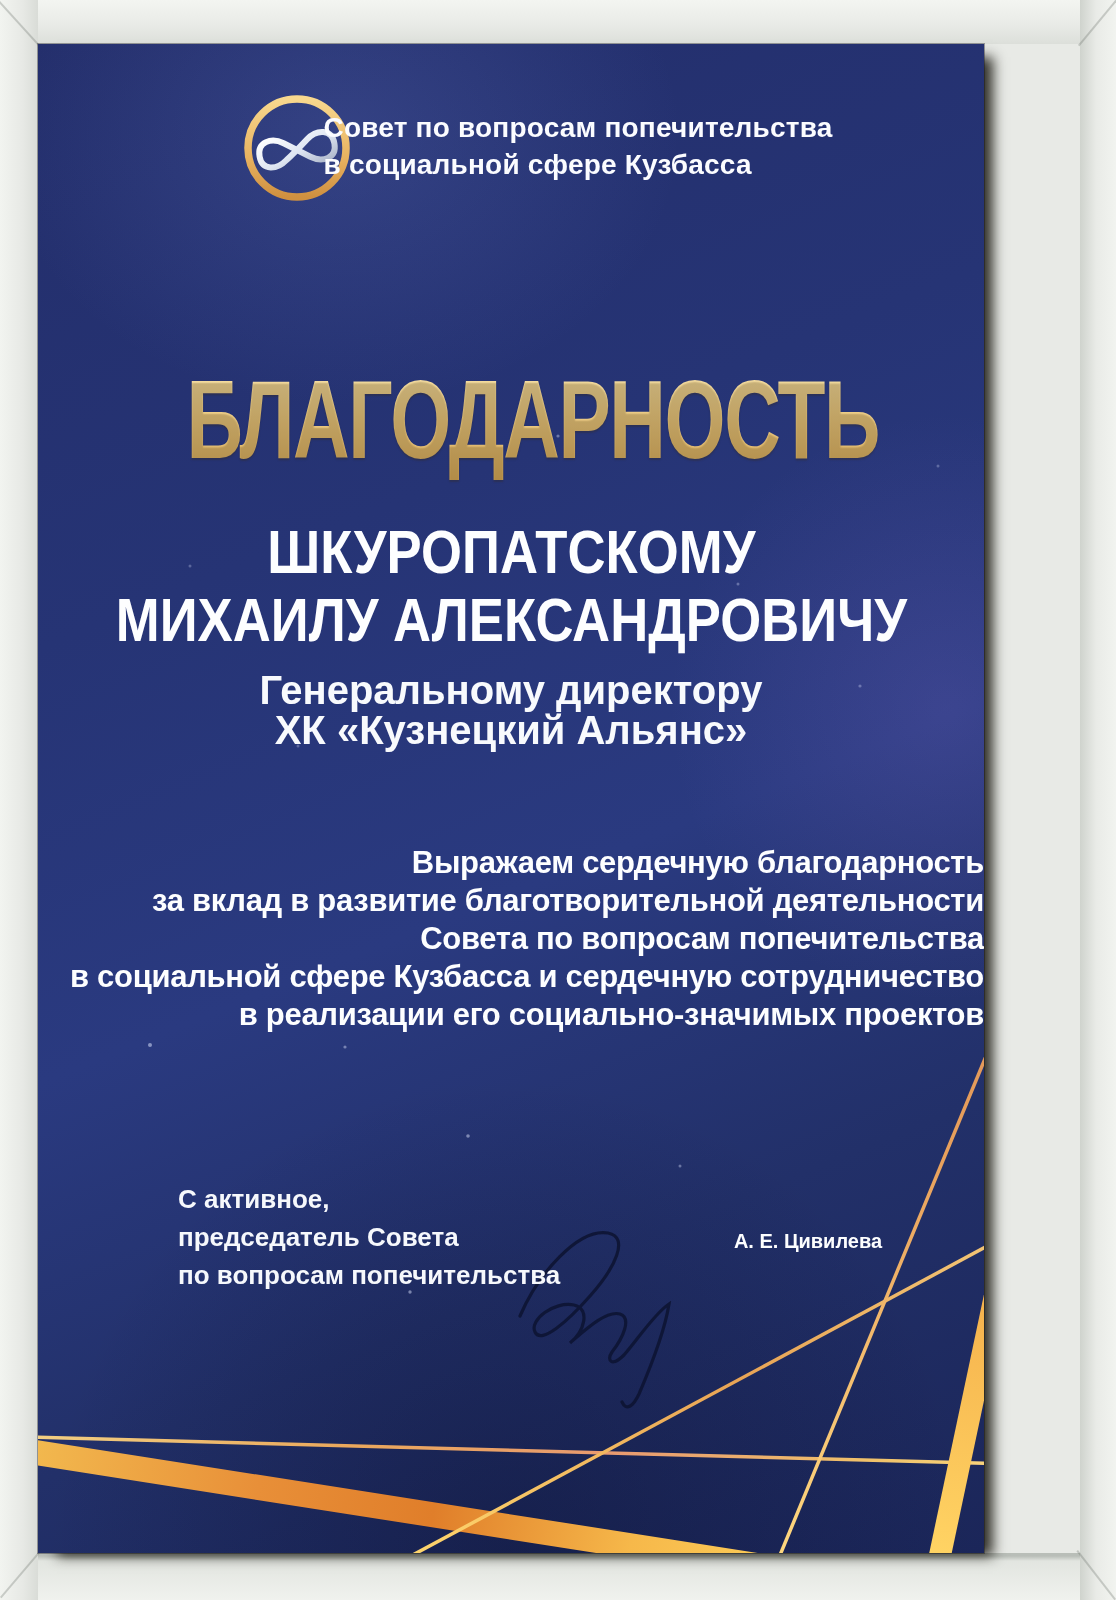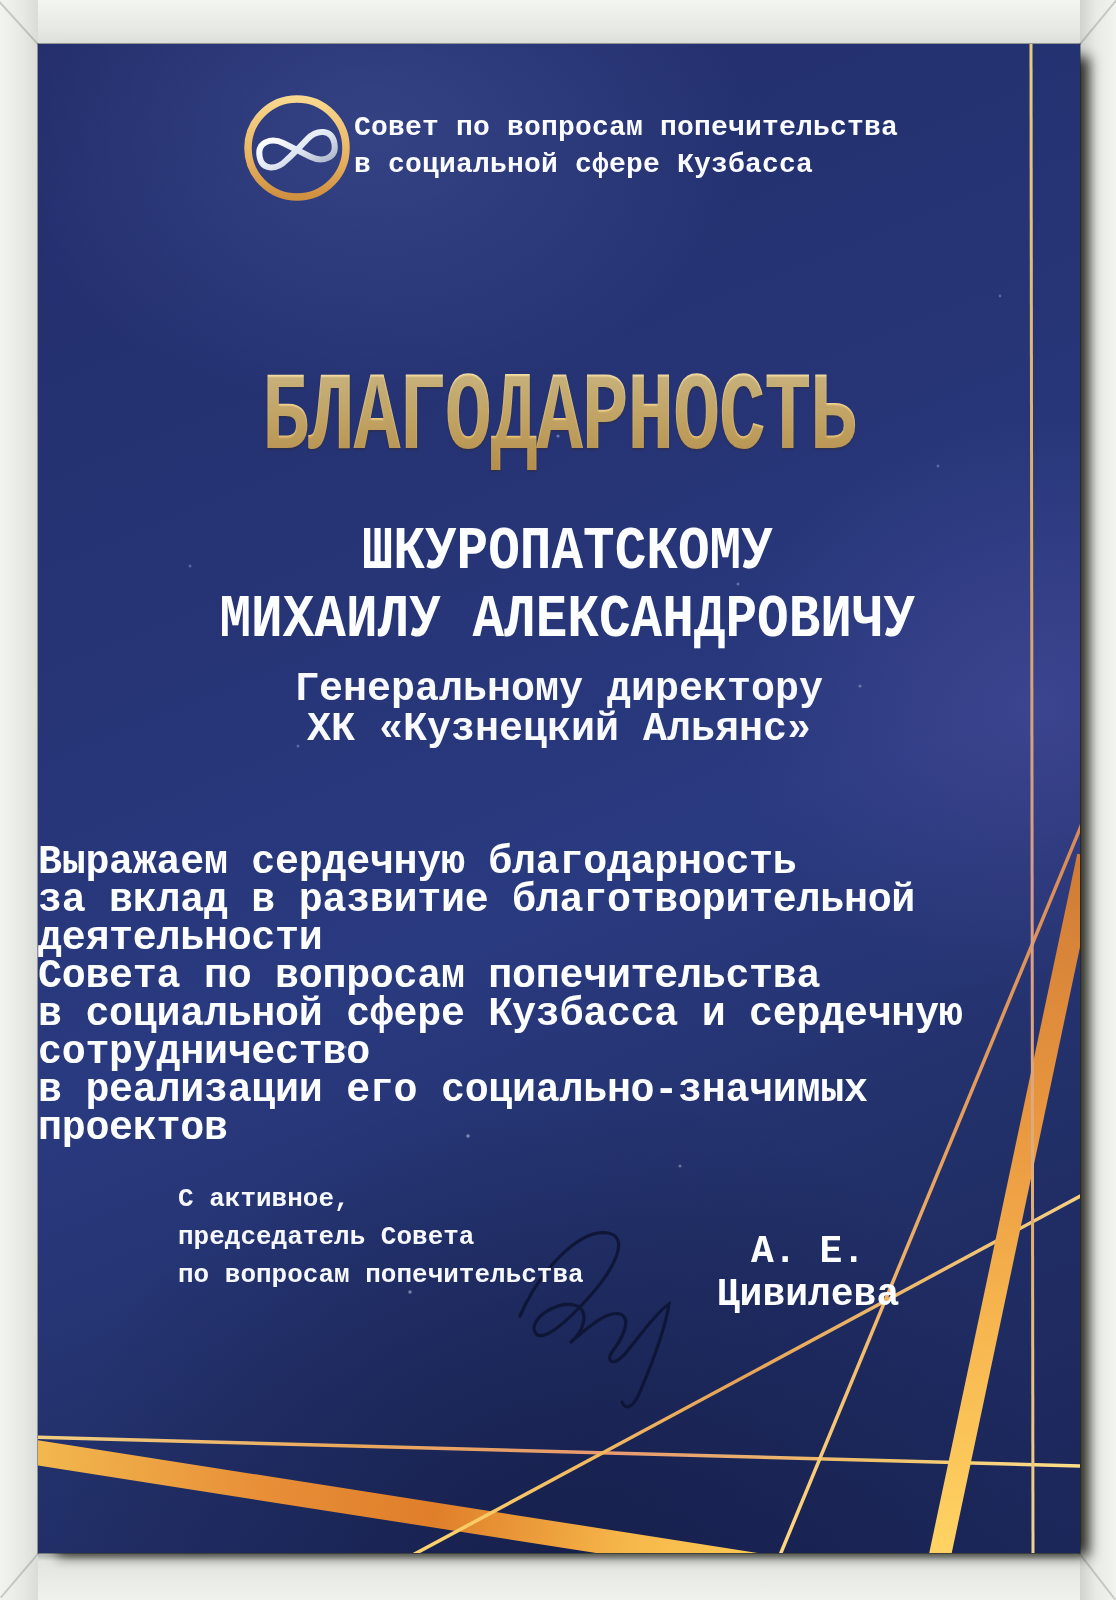--- a/index.html
+++ b/index.html
@@ -7,54 +7,54 @@
 
   
   .frame-strip{position:absolute;}
   .frame-top{left:0;top:0;width:1116px;height:44px;background:linear-gradient(180deg,#f3f5f1 0%,#e9ebe7 55%,#dcdfda 100%);}
   .frame-bottom{left:0;top:1553px;width:1116px;height:47px;background:linear-gradient(180deg,#b9beb8 0 3px,#e2e5e0 8px,#f0f2ee 100%);}
   .frame-left{left:0;top:0;width:38px;height:1600px;background:linear-gradient(90deg,#f2f4f0 0%,#e7e9e5 60%,#d9dcd7 100%);}
   .frame-right{left:1080px;top:0;width:36px;height:1600px;background:linear-gradient(90deg,#cfd3cd 0%,#e9ebe7 45%,#f2f4f0 100%);}
   .mitre{position:absolute;height:2px;background:rgba(95,100,93,.28);transform-origin:0 0;}
 
   
-  .art{position:absolute;left:38px;top:44px;width:1042px;height:1509px;overflow:hidden;
+  .art{position:absolute;left:38px;top:44px;width:946px;height:1509px;overflow:hidden;
        background:
          radial-gradient(ellipse 60% 30% at 32% 6%, rgba(110,130,210,.22), rgba(0,0,0,0) 60%),
          radial-gradient(ellipse 45% 30% at 96% 44%, rgba(130,110,205,.20), rgba(0,0,0,0) 65%),
          radial-gradient(ellipse 70% 45% at 50% 100%, rgba(8,12,40,.35), rgba(0,0,0,0) 70%),
          linear-gradient(158deg,#232e6b 0%,#263475 32%,#2a3a80 55%,#223069 76%,#1b2659 100%);
-       box-shadow:14px 8px 12px -5px rgba(16,15,8,.85), 0 0 0 1px rgba(10,10,20,.35);font-family:Liberation Mono, monospace;}
+       box-shadow:14px 8px 12px -5px rgba(16,15,8,.85), 0 0 0 1px rgba(10,10,20,.35);}
   .overlay{position:absolute;left:0;top:0;width:1042px;height:1509px;}
 
   
   .org-header{position:absolute;top:46px;left:0;width:100%;display:flex;justify-content:center;align-items:center;gap:24px;}
   .logo-badge{width:110px;height:112px;flex:0 0 auto;}
   .org-name{color:#fbfcff;font-weight:700;font-size:28px;line-height:37px;text-align:left;letter-spacing:.2px;}
 
   
   .title{position:absolute;top:311px;left:0;width:100%;text-align:center;
          font-size:112px;font-weight:700;letter-spacing:-2px;color:#ecca82;white-space:nowrap;
          text-shadow:0 2px 2px rgba(60,40,5,.25);}
   .title .squeeze{display:inline-block;transform:scaleX(.70);transform-origin:50% 50%;}
   @supports (-webkit-background-clip: text){
     .title .squeeze{background:linear-gradient(180deg,#f9e7b2 0%,#eecd85 48%,#d9ab5b 100%);
       -webkit-background-clip:text;background-clip:text;color:transparent;}
   }
   .recipient{position:absolute;top:474px;left:0;width:100%;text-align:center;color:#fdfeff;
-             font-size:62px;font-weight:700;line-height:68px;white-space:nowrap;padding-left:8px;}
+             font-size:62px;font-weight:700;line-height:68px;white-space:nowrap;}
   .recipient .squeeze{display:inline-block;transform:scaleX(.85);transform-origin:50% 50%;}
   .position-block{position:absolute;top:626px;left:0;width:100%;text-align:center;color:#f8fafd;
                   font-size:40px;font-weight:700;line-height:40px;}
-  .body-block{position:absolute;top:800px;left:0;width:100%;text-align:left;color:#fdfeff;
-              font-size:40px;font-weight:700;line-height:38px;letter-spacing:-.3px;}
+  .body-block{position:absolute;top:800px;left:0;width:100%;text-align:right;color:#fdfeff;
+              font-size:31px;font-weight:700;line-height:38px;letter-spacing:-.3px;}
 
   
   .signoff{position:absolute;left:140px;top:1136px;color:#f6f8fc;font-size:26px;font-weight:700;line-height:38px;text-align:left;}
-  .signer-name{position:absolute;left:640px;top:1186px;width:260px;text-align:center;color:#fdfeff;font-size:38px;font-weight:700;}
+  .signer-name{position:absolute;left:640px;top:1186px;width:260px;text-align:center;color:#fdfeff;font-size:20px;font-weight:700;}
 </style>
 </head>
 <body>
 
 <div class="photo">
 
   <div class="frame-strip frame-top"></div>
   <div class="frame-strip frame-bottom"></div>
   <div class="frame-strip frame-left"></div>
   <div class="frame-strip frame-right"></div>

